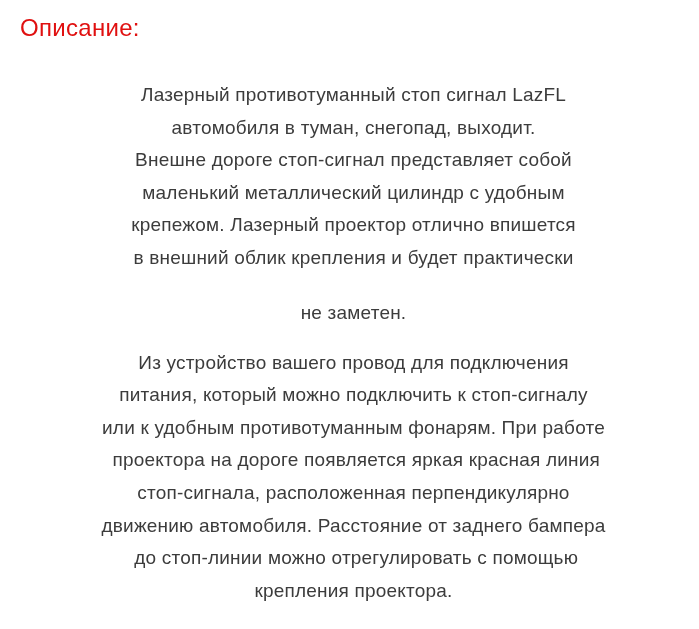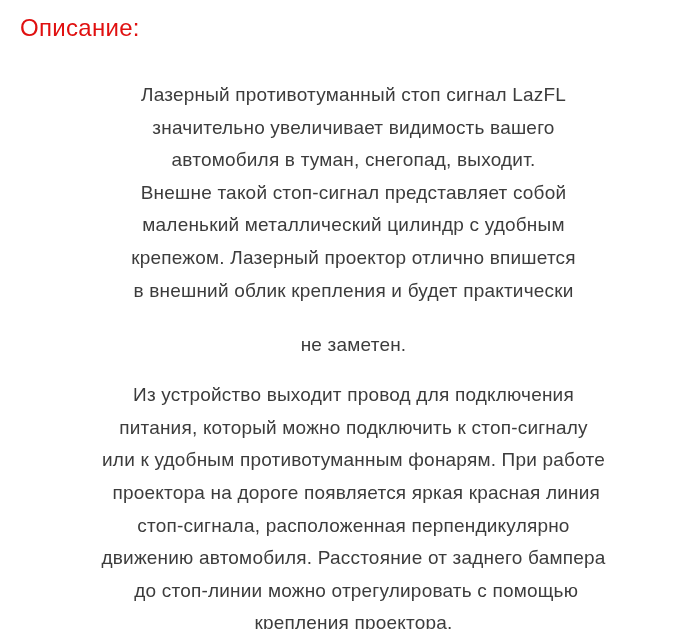--- a/index.html
+++ b/index.html
@@ -57,31 +57,30 @@
 <body>
 
 <div class="page">
 
   <div class="page-title">Описание:</div>
 
   <div class="body-text">
 
     <div class="paragraph">
       <div class="text-line">Лазерный противотуманный стоп сигнал LazFL</div>
-      <div class="text-line">значительно увеличивает видимость вашего</div>
       <div class="text-line">автомобиля в туман, снегопад, выходит.</div>
-      <div class="text-line">Внешне такой стоп-сигнал представляет собой</div>
+      <div class="text-line">Внешне дороге стоп-сигнал представляет собой</div>
       <div class="text-line">маленький металлический цилиндр с удобным</div>
       <div class="text-line">крепежом. Лазерный проектор отлично впишется</div>
       <div class="text-line">в внешний облик крепления и будет практически</div>
       <div class="text-line last-p1">не заметен.</div>
     </div>
 
     <div class="paragraph">
-      <div class="text-line">Из устройство выходит провод для подключения</div>
+      <div class="text-line">Из устройство вашего провод для подключения</div>
       <div class="text-line">питания, который можно подключить к стоп-сигналу</div>
       <div class="text-line">или к удобным противотуманным фонарям. При работе</div>
       <div class="text-line"> проектора на дороге появляется яркая красная линия</div>
       <div class="text-line">стоп-сигнала, расположенная перпендикулярно</div>
       <div class="text-line">движению автомобиля. Расстояние от заднего бампера</div>
       <div class="text-line"> до стоп-линии можно отрегулировать с помощью</div>
       <div class="text-line">крепления проектора.</div>
     </div>
 
   </div>

